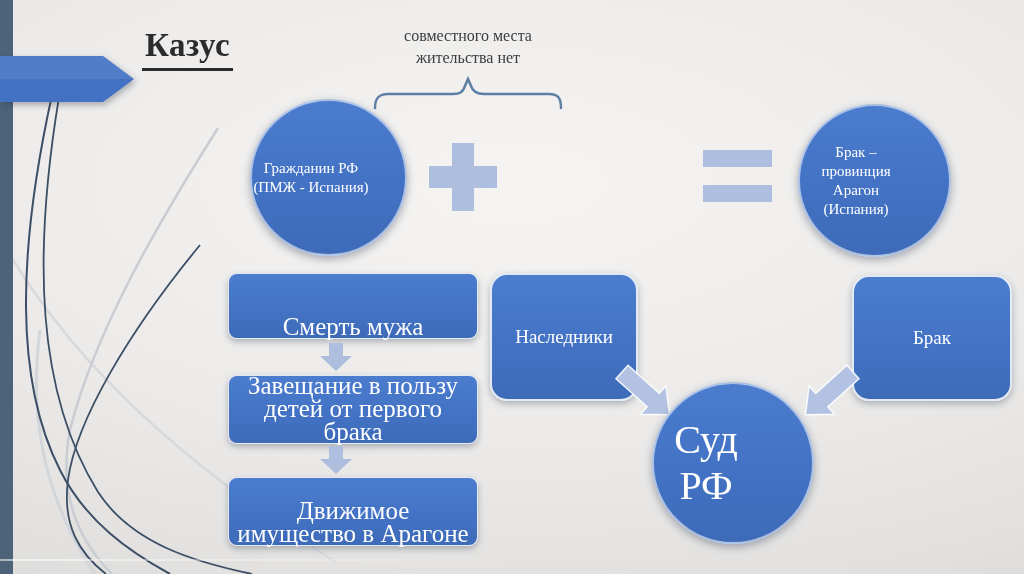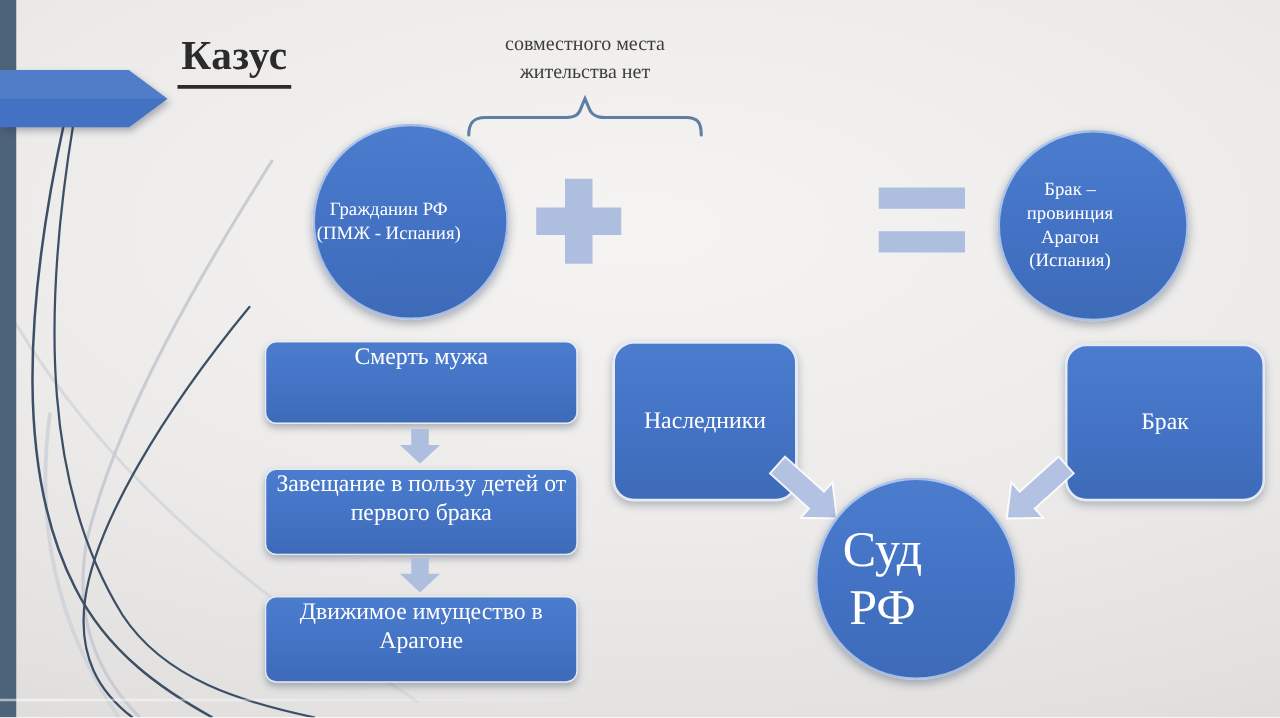--- a/index.html
+++ b/index.html
@@ -52,28 +52,28 @@
   .c-court{left:652px;top:382px;width:158px;height:158px;font-size:40px;line-height:46px;}
   .c-court span{width:104px;}
   
   .op{background:#adbedf;}
   .plus-h{left:429px;top:166px;width:68px;height:22px;}
   .plus-v{left:452px;top:143px;width:22px;height:68px;}
   .eq-1{left:703px;top:150px;width:69px;height:17px;}
   .eq-2{left:703px;top:185px;width:69px;height:17px;}
   
   .step{
-    left:212px;width:248px;
+    left:228px;width:248px;
     border-radius:9px;
     background:linear-gradient(180deg,#4b7cce 0%,#4372c4 60%,#3d6bb8 100%);
     border:1.5px solid rgba(255,255,255,.85);
     box-shadow:0 3px 6px rgba(55,65,90,.35);
-    display:flex;align-items:flex-start;justify-content:center;
+    display:flex;align-items:flex-end;justify-content:center;
     color:#ffffff;text-align:center;
-    font-size:19px;line-height:23px;
+    font-size:25px;line-height:23px;
   }
   .step1{top:273px;height:64px;}
   .step2{top:375px;height:67px;}
   .step3{top:477px;height:67px;}
   .step span{width:236px;}
   
   .party{
     border-radius:17px;
     background:linear-gradient(180deg,#4b7cce 0%,#4372c4 60%,#3d6bb8 100%);
     border:2px solid rgba(255,255,255,.85);

